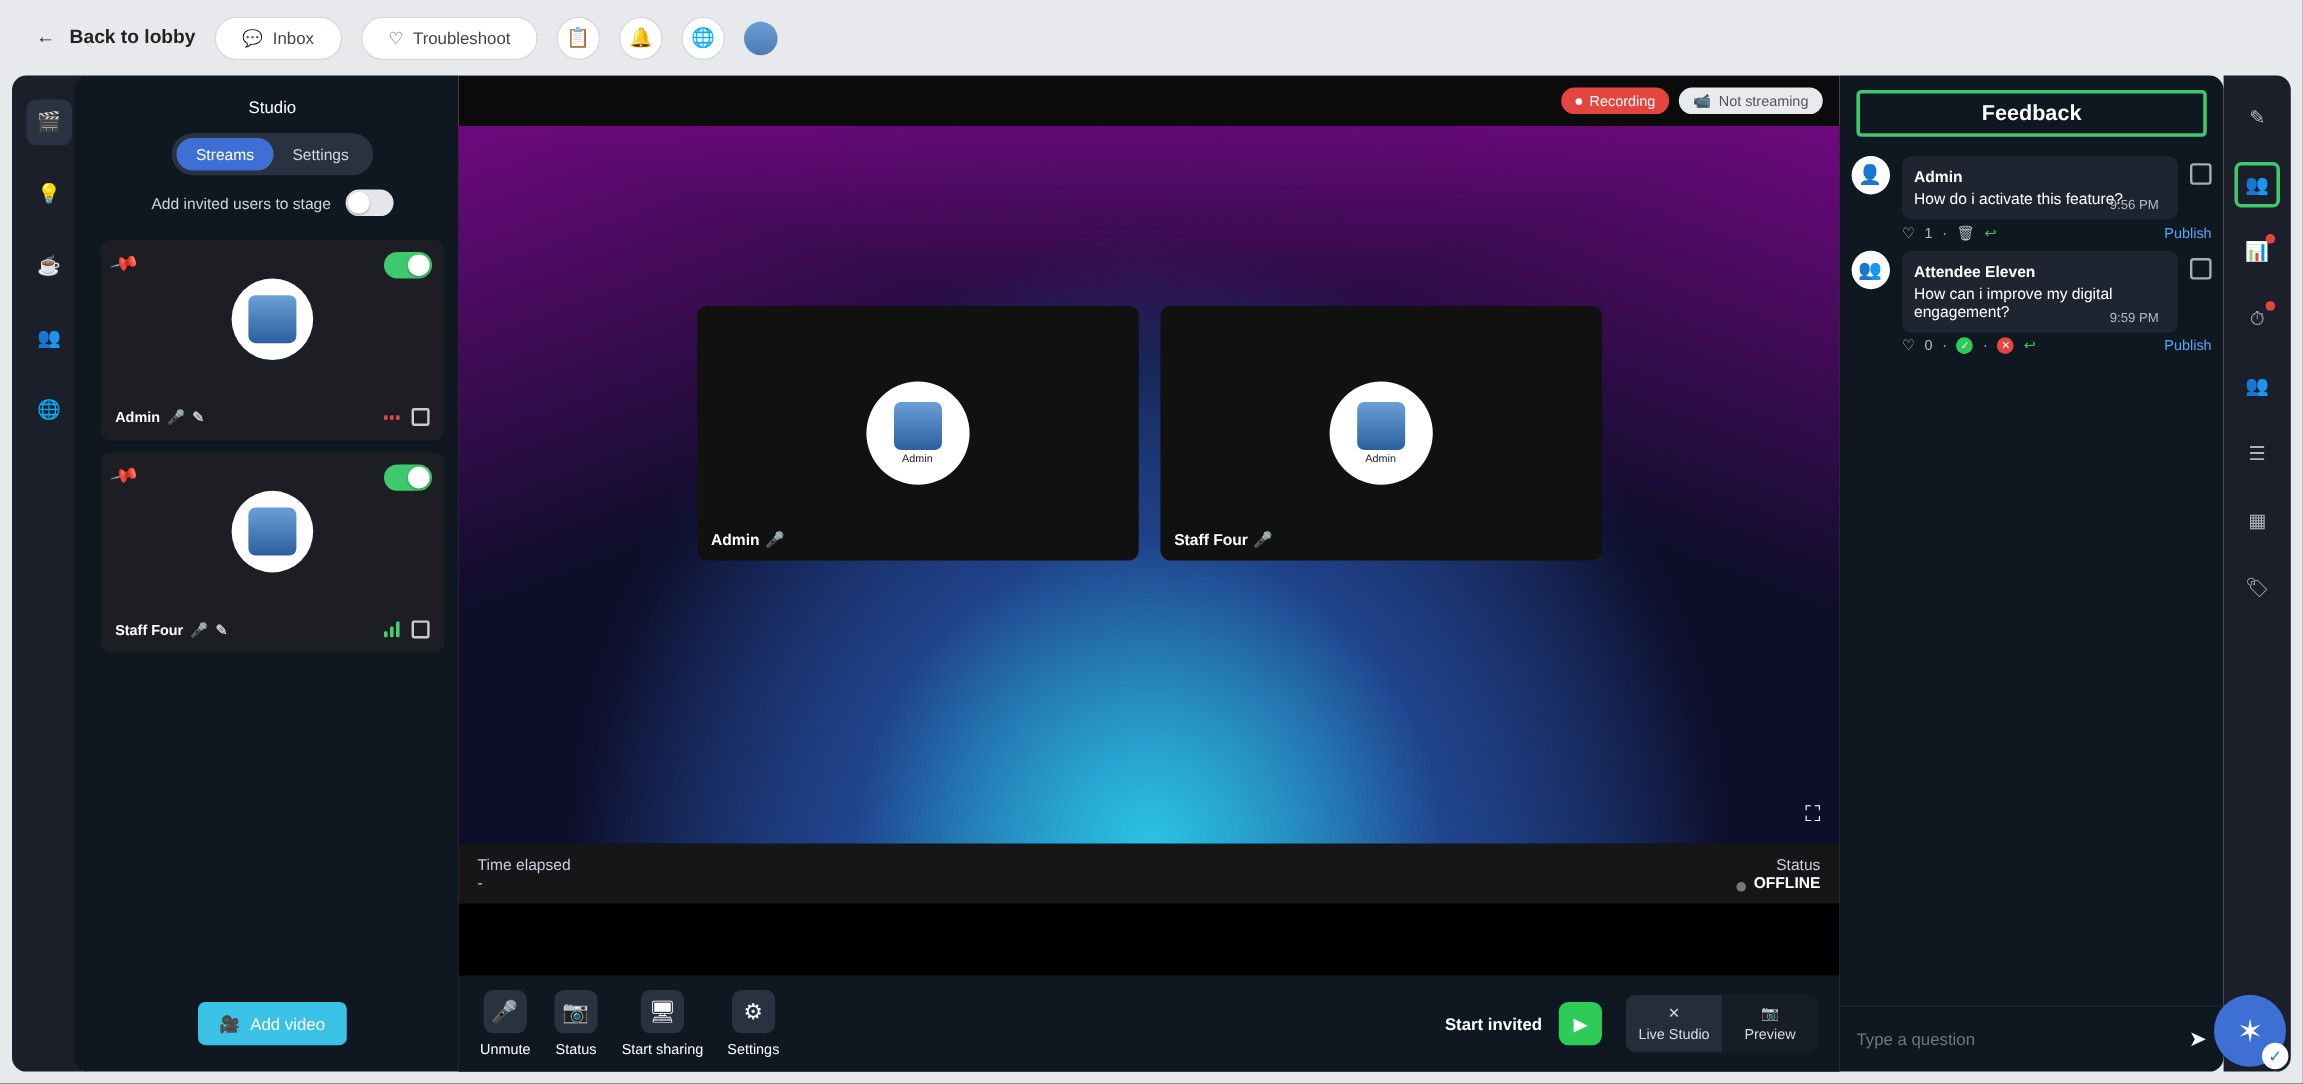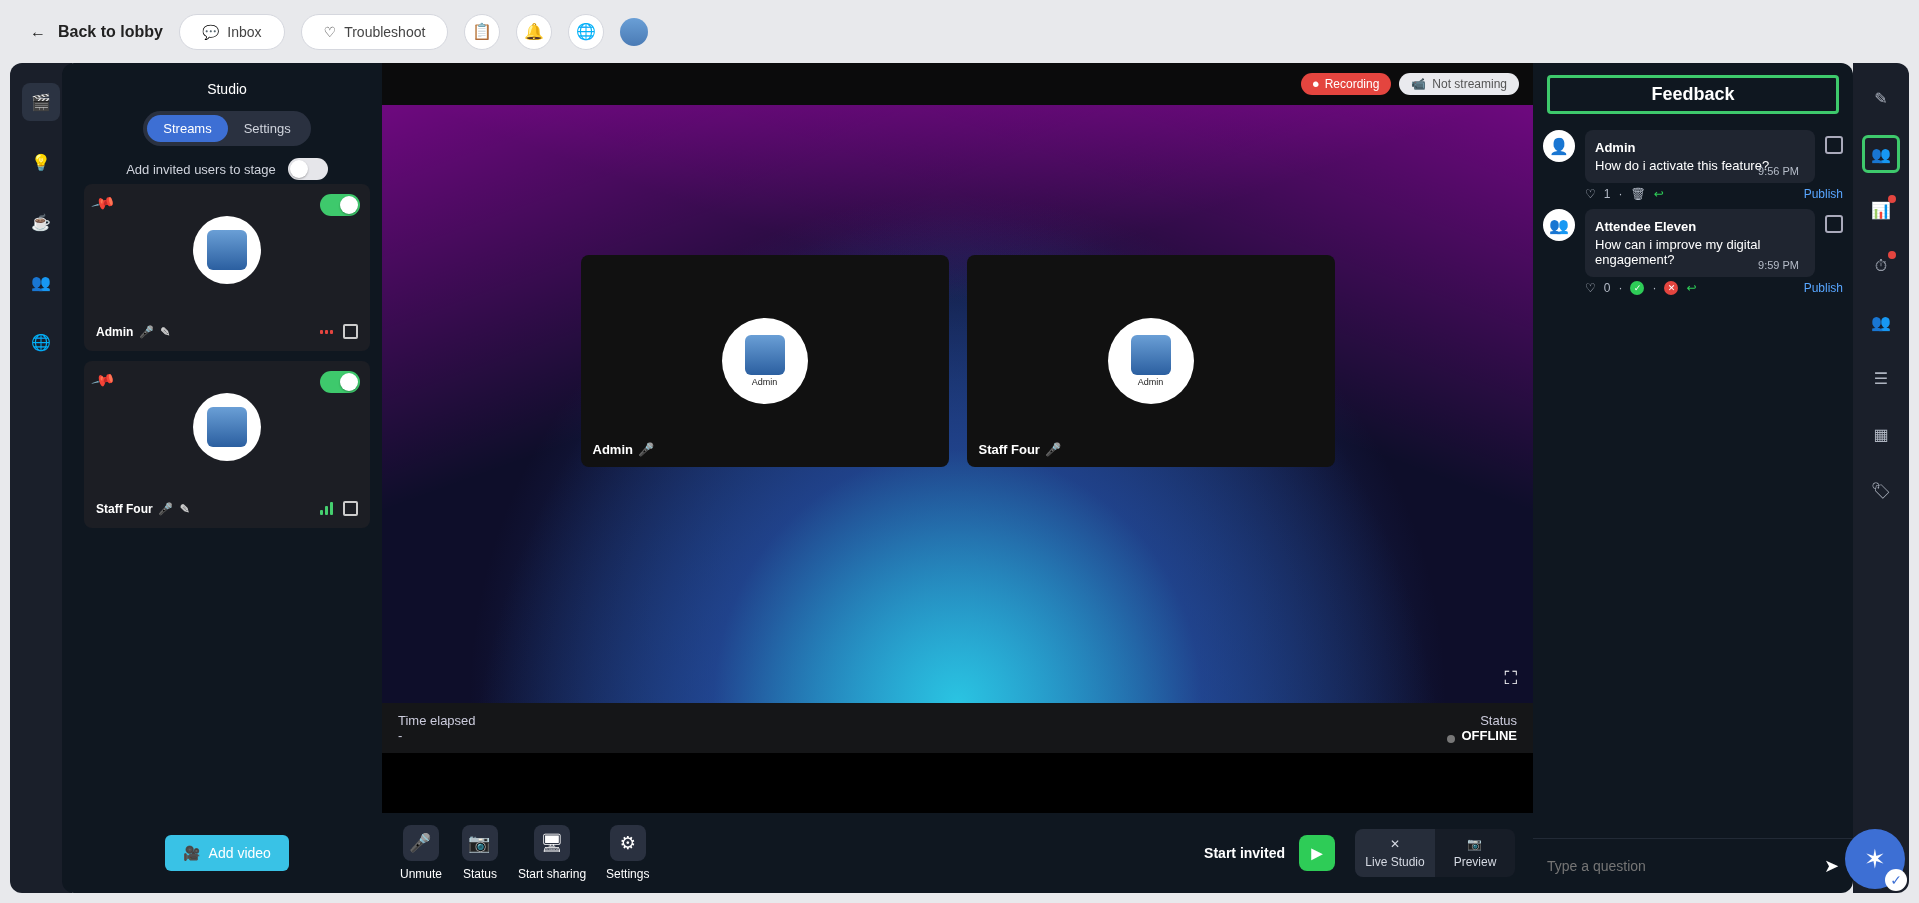--- a/index.html
+++ b/index.html
@@ -21,21 +21,21 @@
 .icon-rail { width: 62px; background: #1a1f2a; border-radius: 12px 0 0 12px; display: flex; flex-direction: column; align-items: center; padding: 20px 0; gap: 22px; color: #9aa; }
 .icon-rail .rail-item { width: 38px; height: 38px; display: flex; align-items: center; justify-content: center; cursor: pointer; border-radius: 8px; }
 .icon-rail .rail-item.active { background: #2b3342; color: #fff; }
 
 
 .studio-panel { width: 320px; background: #0f1720; color: #fff; display: flex; flex-direction: column; padding: 18px 0; border-radius: 12px 0 0 12px; margin-left: -10px; padding-left: 10px;}
 .studio-title { text-align: center; font-size: 14px; font-weight: 400; margin-bottom: 14px; }
 .tabset { display: inline-flex; background: #2a3140; border-radius: 18px; padding: 4px; align-self: center; margin-bottom: 12px; }
 .tabset button { border: none; background: transparent; color: #d0d4dd; padding: 6px 16px; font-size: 13px; border-radius: 14px; cursor: pointer; }
 .tabset button.active { background: #3d6fd4; color: #fff; }
-.invite-row { display: flex; align-items: center; justify-content: center; gap: 12px; font-size: 13px; color: #cfd3dc; margin-bottom: 4px; }
+.invite-row { display: flex; align-items: center; justify-content: center; gap: 12px; font-size: 13px; color: #cfd3dc; margin-bottom: 20px; }
 .toggle { width: 40px; height: 22px; background: #e6e6ea; border-radius: 11px; position: relative; cursor: pointer; }
 .toggle .knob { position: absolute; left: 2px; top: 2px; width: 18px; height: 18px; background: #fff; border-radius: 50%; box-shadow: 0 1px 2px rgba(0,0,0,.3); }
 .toggle.on { background: #3ec96c; }
 .toggle.on .knob { left: 20px; }
 
 .stream-card { background: #1c1e24; margin: 0 12px 10px; border-radius: 8px; padding: 12px; position: relative; }
 .pin-icon { position: absolute; left: 10px; top: 10px; color: #ddd; transform: rotate(30deg); }
 .mini-toggle { position: absolute; right: 10px; top: 10px; }
 .stream-avatar { width: 68px; height: 68px; border-radius: 50%; background: #fff; margin: 20px auto 40px; display: flex; align-items: center; justify-content: center; }
 .av-img{width:40px;height:40px;background:linear-gradient(#6a9fd6,#2b5fa0);border-radius:6px}

